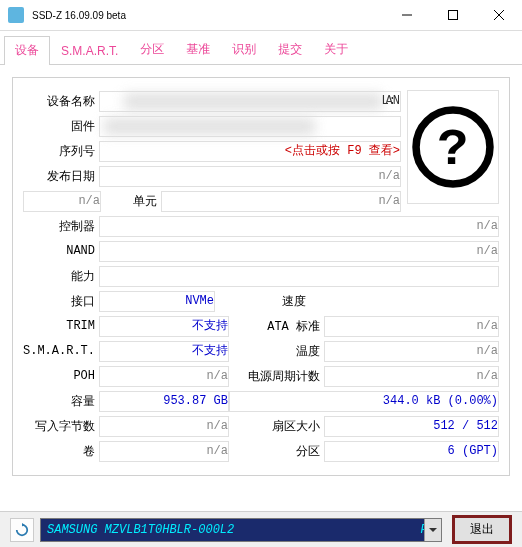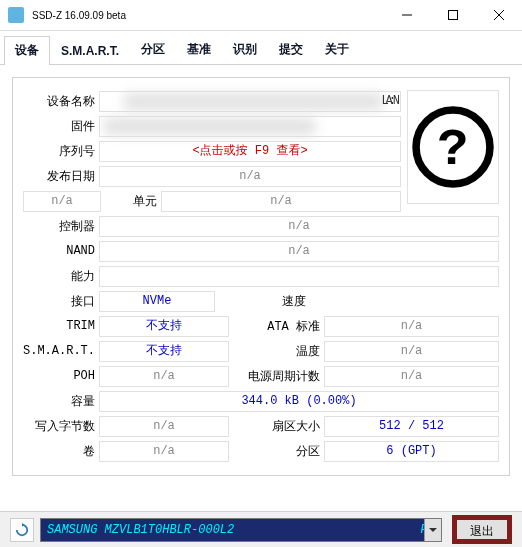--- a/index.html
+++ b/index.html
@@ -4,43 +4,43 @@
 <style>
 * { margin: 0; padding: 0; box-sizing: border-box; }
 body { font-family: "Microsoft YaHei", Tahoma, sans-serif; font-size: 12px; background: #fff; width: 522px; height: 547px; overflow: hidden; }
 .titlebar { height: 31px; display: flex; align-items: center; border-bottom: 1px solid #ddd; }
 .titlebar-icon { width: 16px; height: 16px; margin: 0 8px; background: #5eb5e0; border-radius: 2px; }
 .titlebar-title { flex: 1; font-size: 10px; color: #000; }
 .titlebar-btns { display: flex; }
 .titlebar-btn { width: 46px; height: 30px; display: flex; align-items: center; justify-content: center; color: #000; }
 .titlebar-btn svg { width: 10px; height: 10px; }
 .tabs { display: flex; align-items: flex-end; padding: 4px 4px 0 4px; background: #fff; border-bottom: 1px solid #d0d0d0; }
-.tab { padding: 5px 10px 6px; font-size: 12px; color: #0f172a; border: 1px solid transparent; border-bottom: none; position: relative; font-weight: bold; }
+.tab { padding: 5px 10px 6px; font-size: 12px; color: #ec4899; border: 1px solid transparent; border-bottom: none; position: relative; }
 .tab.active { border-color: #d0d0d0; background: #fff; top: 1px; }
 .content { padding: 12px 12px 6px 12px; font-family: Liberation Mono, monospace; }
 .panel { border: 1px solid #d0d0d0; padding: 12px 10px 10px 10px; }
 .row { display: flex; align-items: center; margin-bottom: 3px; height: 22px; }
 .lbl { text-align: right; color: #000; font-size: 12px; padding-right: 4px; }
-.val { border: 1px solid #e0e0e0; background: #fff; height: 21px; line-height: 19px; text-align: center; font-size: 12px; color: #0000cc; }
+.val { border: 1px solid #e0e0e0; background: #fff; height: 21px; line-height: 19px; text-align: right; font-size: 12px; color: #0000cc; }
 .val.gray { color: #888; }
 .val.empty { color: #333; }
 .val.red { color: #cc0000; }
 .blur-overlay { position: absolute; background: #ddd; filter: blur(6px); opacity: 0.85; }
 .device-img { width: 92px; height: 114px; border: 1px solid #e0e0e0; display: flex; align-items: center; justify-content: center; }
 .device-img svg { width: 84px; height: 84px; }
 .top-area { display: flex; }
 .top-left { flex: 1; margin-right: 6px; }
 .footer { position: absolute; bottom: 0; left: 0; right: 0; height: 36px; display: flex; align-items: center; padding: 0 10px; background: #f0f0f0; border-top: 1px solid #d0d0d0; }
 .refresh-btn { width: 24px; height: 24px; border: 1px solid #ccc; background: #fdfdfd; display: flex; align-items: center; justify-content: center; margin-right: 6px; }
 .refresh-btn svg { width: 14px; height: 14px; }
 .dropdown { flex: 1; height: 24px; border: 1px solid #7a7a7a; background: #1a2a6c; color: #00ffff; font-family: "Courier New", monospace; font-size: 12px; padding: 0 6px; display: flex; align-items: center; font-style: italic; position: relative; justify-content: flex-end; }
 .dropdown-text { flex: 1; white-space: nowrap; overflow: hidden; color: #00eeff; }
 .dropdown-p0 { margin-left: auto; color: #00eeff; }
 .dropdown-arrow { width: 17px; height: 22px; background: #e1e1e1; border-left: 1px solid #999; position: absolute; right: 0; top: 0; display: flex; align-items: center; justify-content: center; }
-.exit-btn { width: 60px; height: 29px; margin-left: 10px; border: 5px solid #7f1d1d; background: #e1e1e1; font-size: 12px; text-align: center; line-height: 22px; }
+.exit-btn { width: 60px; height: 29px; margin-left: 10px; border: 3px solid #7f1d1d; background: #e1e1e1; font-size: 12px; text-align: center; line-height: 22px; }
 </style>
 </head>
 <body>
 
 <div class="titlebar">
   <div class="titlebar-icon"></div>
   <div class="titlebar-title">SSD-Z 16.09.09 beta</div>
   <div class="titlebar-btns">
     <div class="titlebar-btn">
         <svg viewBox="0 0 10 10">
@@ -142,20 +142,21 @@
       <div class="val gray" style="flex:1">n/a</div>
     </div>
     <div class="row">
       <div class="lbl" style="width:76px">POH</div>
       <div class="val gray" style="width:130px">n/a</div>
       <div class="lbl" style="width:95px">电源周期计数</div>
       <div class="val gray" style="flex:1">n/a</div>
     </div>
     <div class="row">
       <div class="lbl" style="width:76px">容量</div>
+      <div class="val" style="width:130px">953.87 GB</div>
       <div class="val" style="flex:1">344.0 kB (0.00%)</div>
     </div>
     <div class="row">
       <div class="lbl" style="width:76px">写入字节数</div>
       <div class="val gray" style="width:130px">n/a</div>
       <div class="lbl" style="width:95px">扇区大小</div>
       <div class="val" style="flex:1">512 / 512</div>
     </div>
     <div class="row">
       <div class="lbl" style="width:76px">卷</div>

